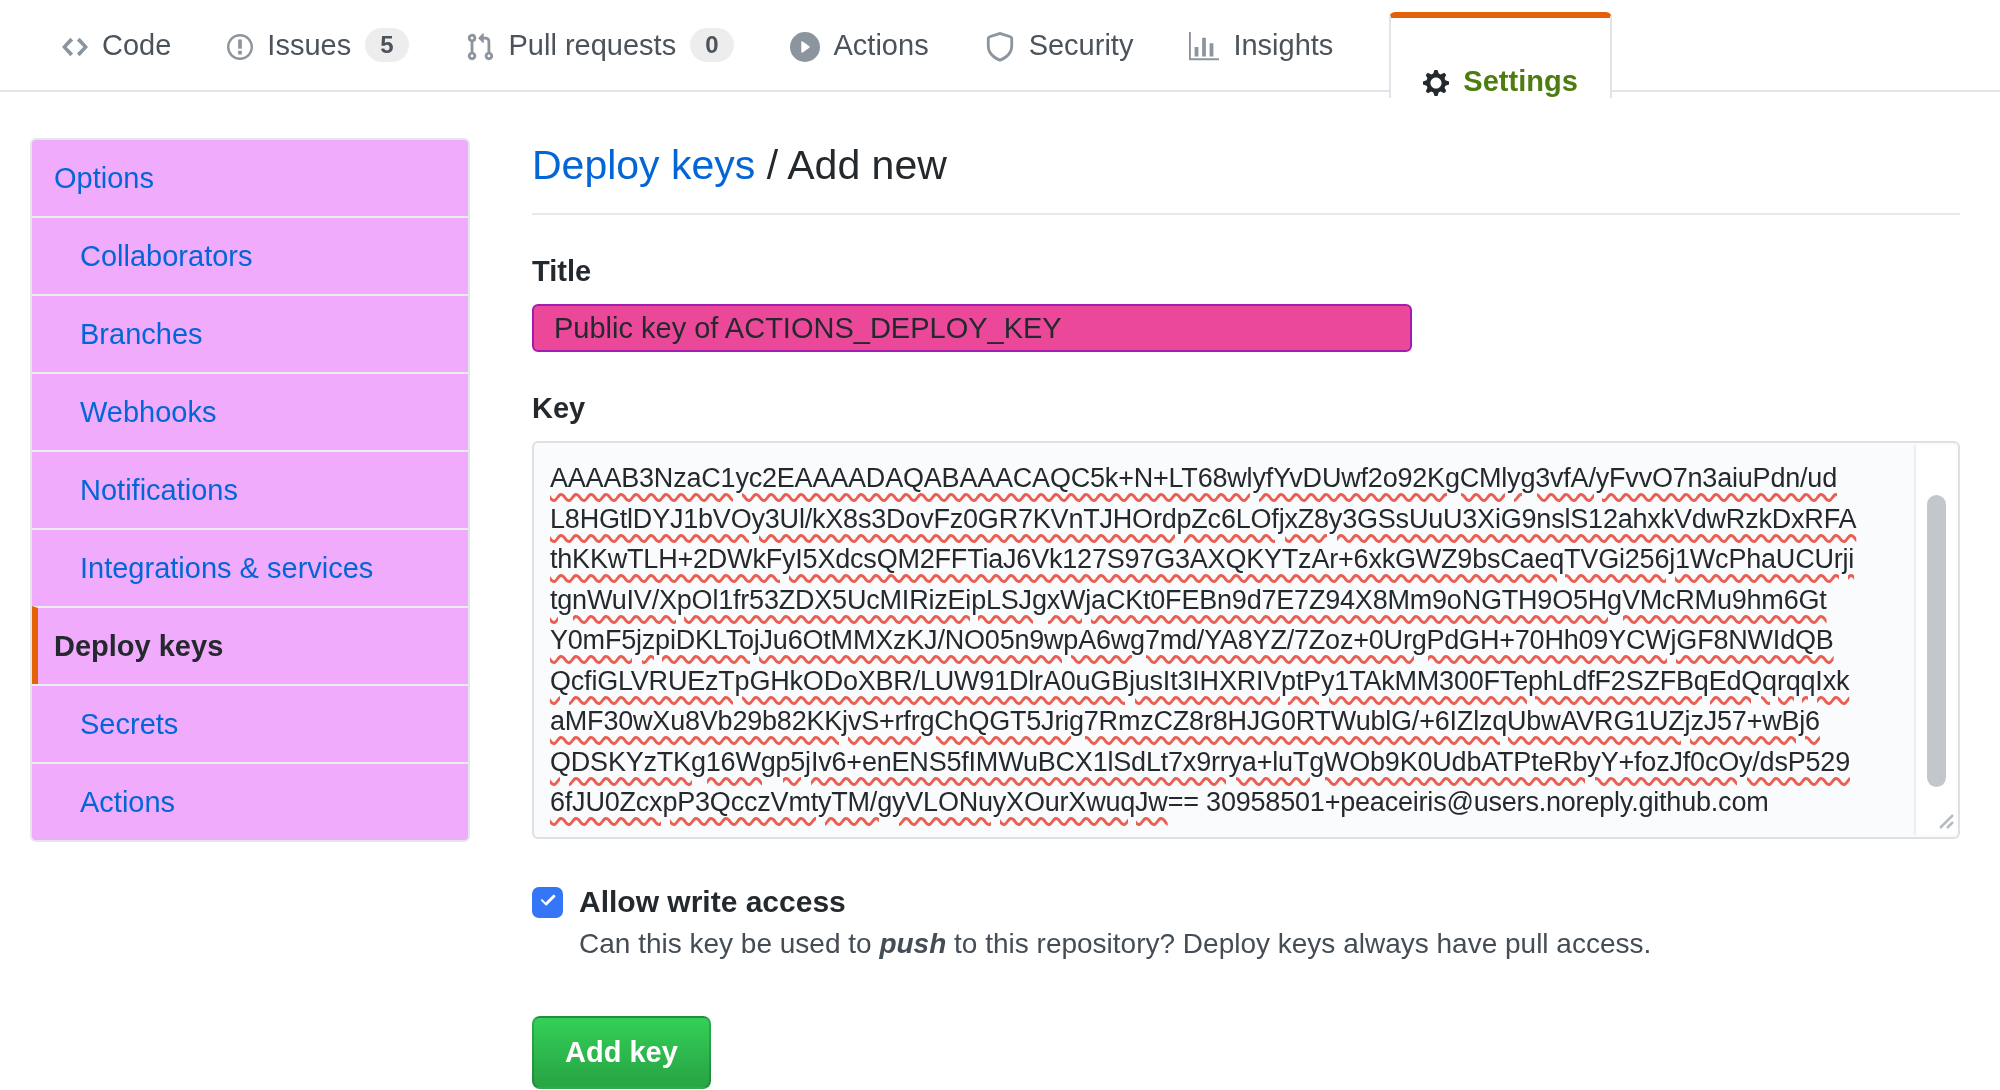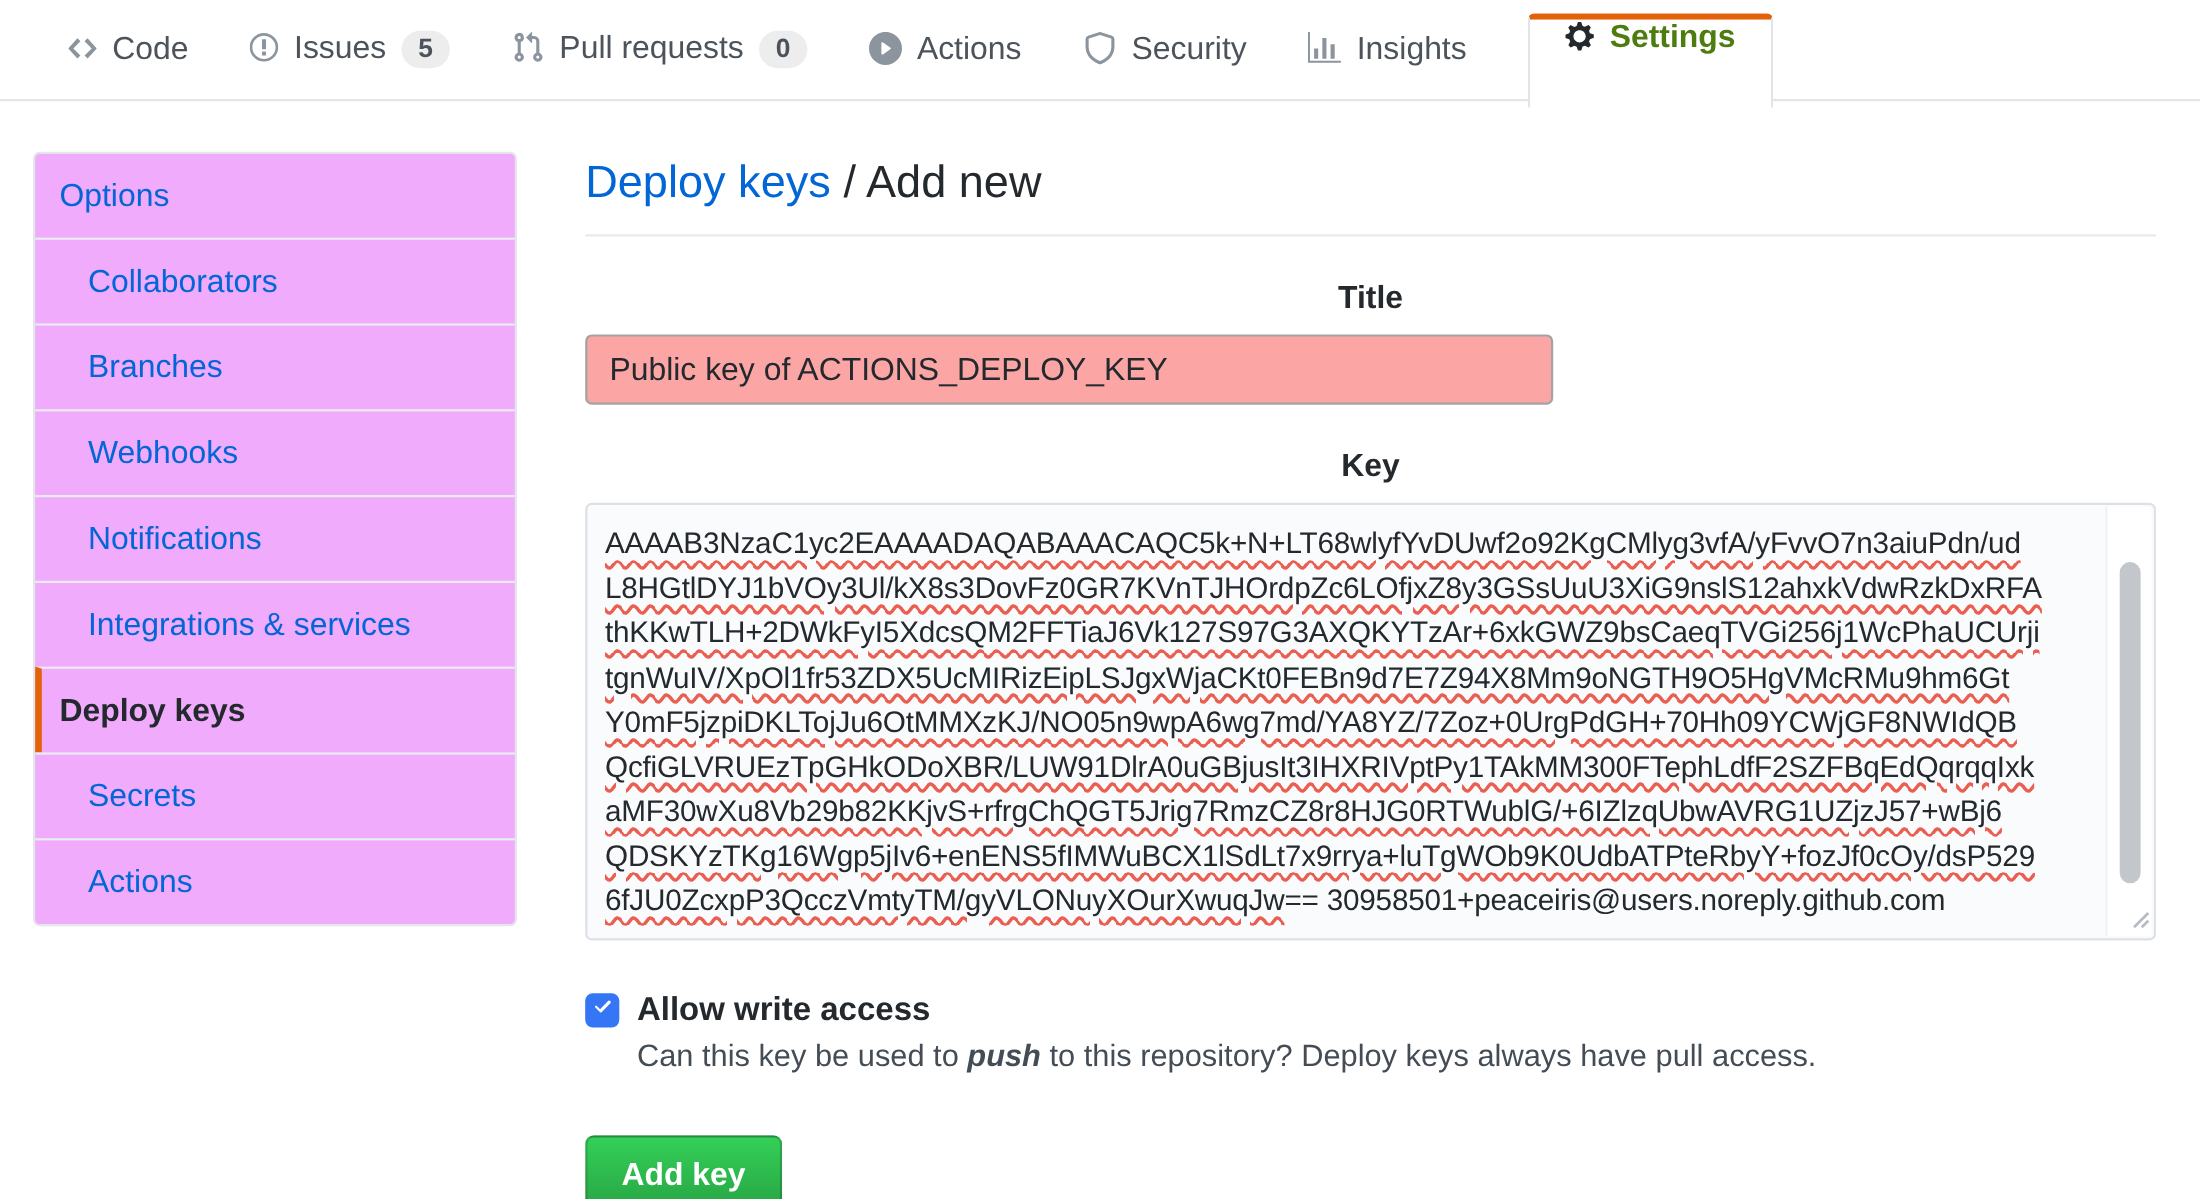--- a/index.html
+++ b/index.html
@@ -9,21 +9,21 @@
     background:#fff; color:#24292e;
     font-family:"Liberation Sans", sans-serif;
   }
 
   
   .repo-nav {
     height:92px; border-bottom:2px solid #e1e4e8;
     display:flex; align-items:center; padding-left:62px; background:#fff;
   }
   .tab {
-    display:flex; align-items:flex-start; margin-right:56px;
+    display:flex; align-items:flex-end; margin-right:56px;
     font-size:29px; color:#4c535b; cursor:pointer; white-space:nowrap;
   }
   .tab .ticon { margin-right:14px; display:flex; align-items:center; }
   .badge {
     margin-left:14px; background:rgba(27,31,35,0.08); color:#4c535b;
     font-size:24px; font-weight:600; padding:3px 15px; border-radius:22px;
   }
   .tab-active {
     align-self:flex-start; margin-top:12px; height:86px; margin-right:0;
     background:#fff; border:2px solid #e1e4e8; border-bottom:none;
@@ -50,24 +50,24 @@
     border-left:6px solid var(--accent-orange); padding-left:16px;
   }
 
   
   .main { flex:1; min-width:0; }
   .page-head {
     font-size:41px; font-weight:400; margin:4px 0 0;
     padding-bottom:24px; border-bottom:2px solid #e7e9ec;
   }
   .page-head a { color:var(--link-blue); cursor:pointer; }
-  .form-label { font-size:29px; font-weight:700; margin:40px 0 16px;text-align:center; }
+  .form-label { font-size:29px; font-weight:700; margin:40px 0 16px; }
   .text-input {
-    width:880px; height:64px; font-size:29px; color:#24292e;
-    background:#fca5a5; border:2px solid #a3a3a3; border-radius:6px;
+    width:880px; height:48px; font-size:29px; color:#24292e;
+    background:#ec4899; border:2px solid #a21caf; border-radius:6px;
     padding:0 20px; font-family:inherit; outline:none; display:block;
   }
   .key-box {
     position:relative; width:100%; height:398px;
     background:#fafbfc; border:2px solid #dde1e5; border-radius:6px;
     padding:15px 52px 15px 16px; overflow:hidden; cursor:text;
   }
   .key-line { white-space:pre; font-size:27px; line-height:40.5px; letter-spacing:-0.2px; overflow:visible; }
   .squiggle {
     text-decoration:underline; text-decoration-style:wavy;

